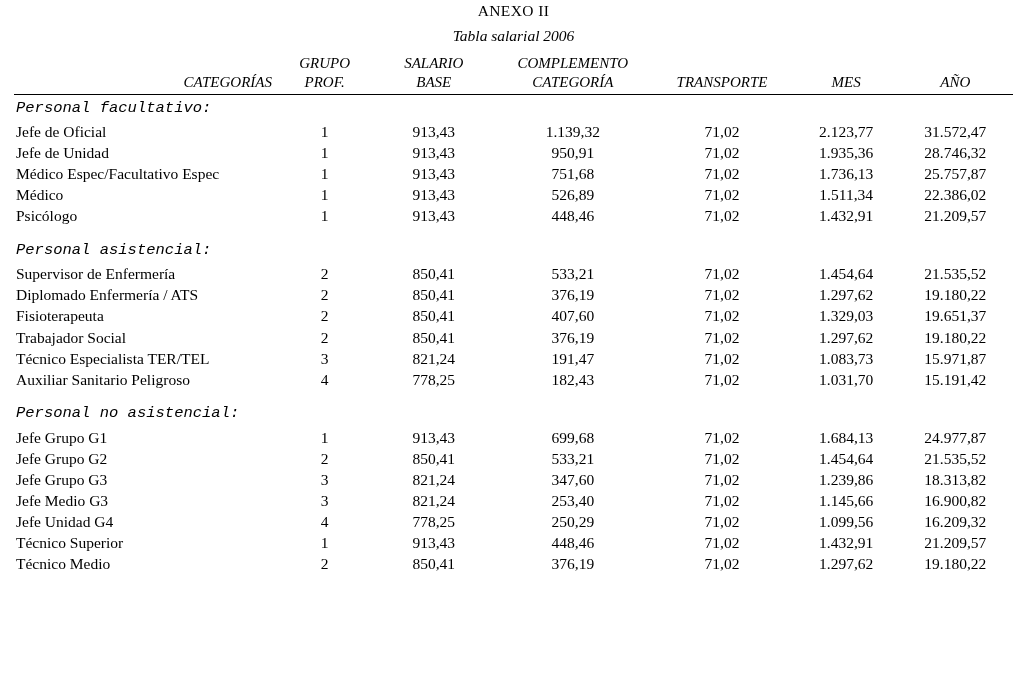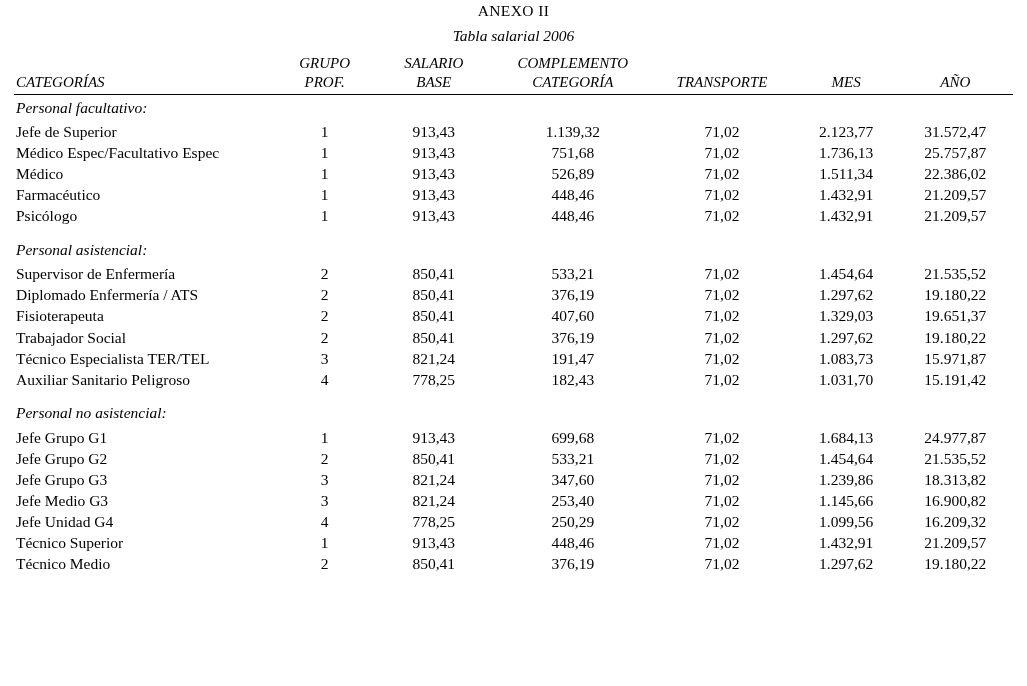--- a/index.html
+++ b/index.html
@@ -48,21 +48,21 @@
 
   thead th {
     font-weight: normal;
     font-style: italic;
     font-size: 15px;
     vertical-align: bottom;
     padding: 0 6px 2px 0;
     line-height: 1.12;
   }
   thead th.h-cat {
-    text-align: left;
+    text-align: right;
     padding-left: 2px;
     font-style: italic;
   }
   thead th.h-center {
     text-align: center;
   }
   thead tr.head-rule th {
     border-bottom: 1.3px solid #000;
     padding-bottom: 3px;
   }
@@ -76,20 +76,21 @@
     text-align: left;
     padding-left: 2px;
   }
   tbody td.num {
     text-align: center;
   }
   tr.group-head td {
     font-style: italic;
     padding-top: 3px;
     padding-bottom: 1px;
+    font-family: Liberation Mono, monospace;
   }
   tr.spacer td {
     height: 10px;
     padding: 0;
     line-height: 10px;
     font-size: 1px;
   }
   tr.first-after-head td {
     padding-top: 3px;
   }
@@ -130,54 +131,54 @@
         <th class="h-center">TRANSPORTE</th>
         <th class="h-center">MES</th>
         <th class="h-center">AÑO</th>
       </tr>
     </thead>
     <tbody id="table-body">
         <tr class="group-head">
           <td class="cat" colspan="7">Personal facultativo:</td>
         </tr>
         <tr class="first-after-head">
-          <td class="cat">Jefe de Superior</td>
+          <td class="cat">Jefe de Oficial</td>
           <td class="num">1</td>
           <td class="num">913,43</td>
           <td class="num">1.139,32</td>
           <td class="num">71,02</td>
           <td class="num">2.123,77</td>
           <td class="num">31.572,47</td>
         </tr>
         <tr>
+          <td class="cat">Jefe de Unidad</td>
+          <td class="num">1</td>
+          <td class="num">913,43</td>
+          <td class="num">950,91</td>
+          <td class="num">71,02</td>
+          <td class="num">1.935,36</td>
+          <td class="num">28.746,32</td>
+        </tr>
+        <tr>
           <td class="cat">Médico Espec/Facultativo Espec</td>
           <td class="num">1</td>
           <td class="num">913,43</td>
           <td class="num">751,68</td>
           <td class="num">71,02</td>
           <td class="num">1.736,13</td>
           <td class="num">25.757,87</td>
         </tr>
         <tr>
           <td class="cat">Médico</td>
           <td class="num">1</td>
           <td class="num">913,43</td>
           <td class="num">526,89</td>
           <td class="num">71,02</td>
           <td class="num">1.511,34</td>
           <td class="num">22.386,02</td>
-        </tr>
-        <tr>
-          <td class="cat">Farmacéutico</td>
-          <td class="num">1</td>
-          <td class="num">913,43</td>
-          <td class="num">448,46</td>
-          <td class="num">71,02</td>
-          <td class="num">1.432,91</td>
-          <td class="num">21.209,57</td>
         </tr>
         <tr>
           <td class="cat">Psicólogo</td>
           <td class="num">1</td>
           <td class="num">913,43</td>
           <td class="num">448,46</td>
           <td class="num">71,02</td>
           <td class="num">1.432,91</td>
           <td class="num">21.209,57</td>
         </tr>

